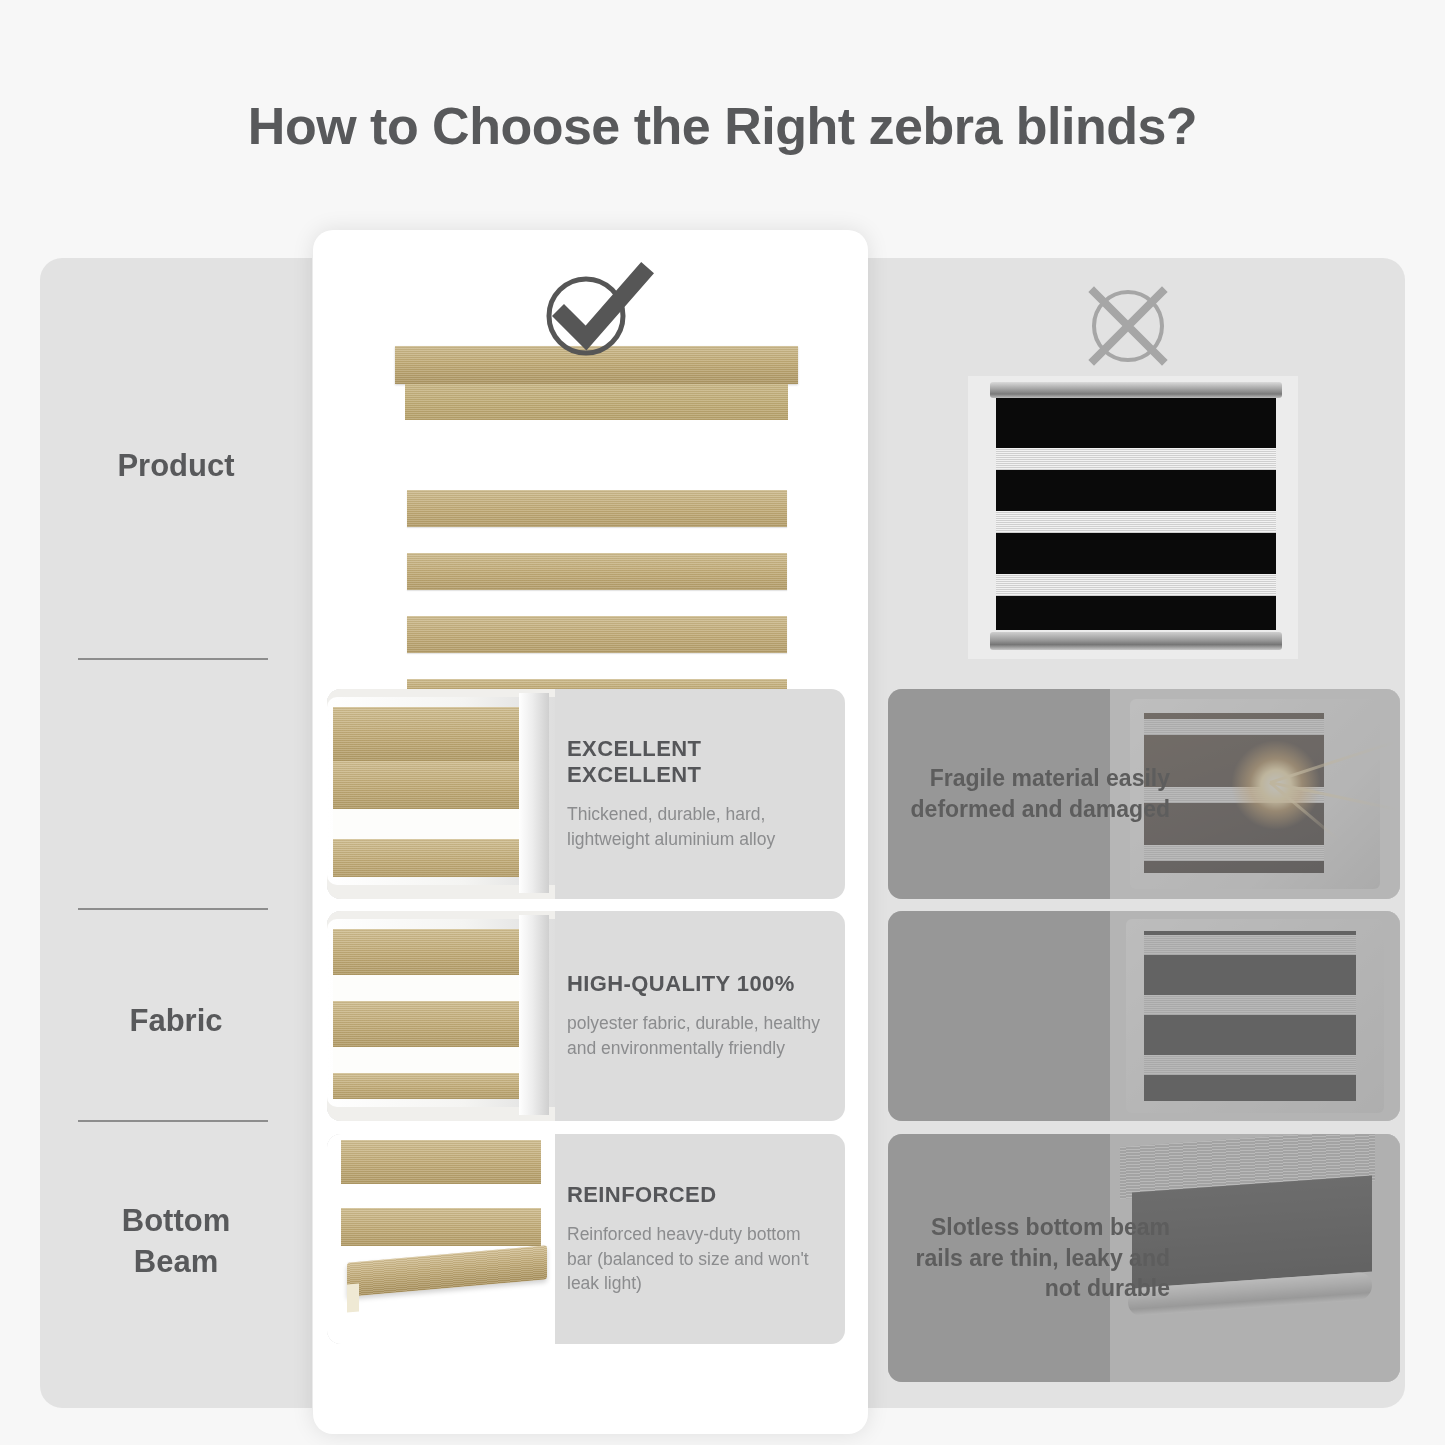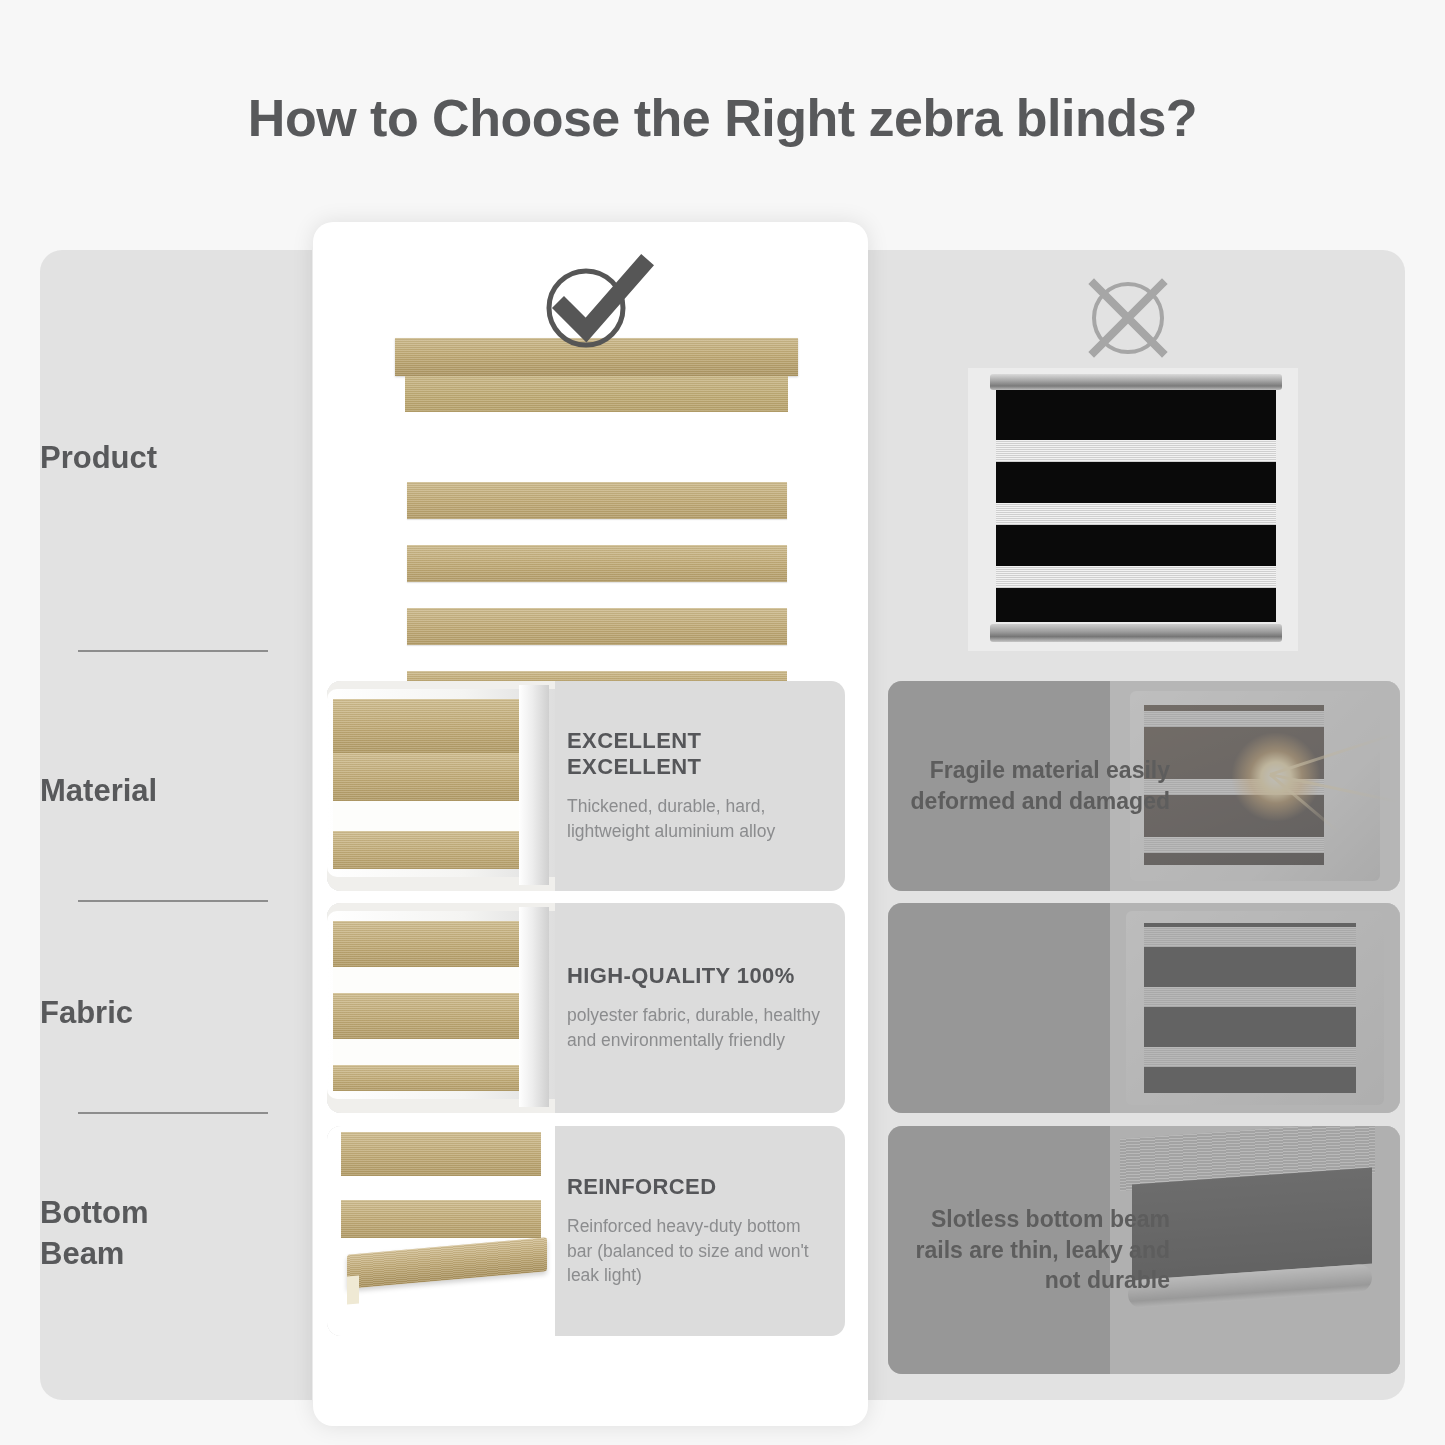--- a/index.html
+++ b/index.html
@@ -3,21 +3,21 @@
 <meta charset="utf-8">
 <style>
   html,body{margin:0;padding:0;}
   body{
     width:1445px;height:1445px;
     background:#f7f7f7;
     font-family:"Liberation Sans",sans-serif;
     overflow:hidden;
     position:relative;
   }
-  .page{position:absolute;inset:0;}
+  .page{position:absolute;inset:0;margin-top:8px;}
 
   
   .title{
     position:absolute;left:0;top:88px;width:100%;
     text-align:center;
     font-size:52px;font-weight:bold;color:#58595b;
     letter-spacing:-0.5px;
   }
 
   
@@ -32,21 +32,21 @@
   .panel-center{
     position:absolute;left:313px;top:222px;width:555px;height:1204px;
     background:#ffffff;border-radius:20px;
     box-shadow:0 0 22px rgba(0,0,0,0.10);
     z-index:3;
   }
 
   
   .row-label{
     position:absolute;left:40px;width:272px;
-    color:#58595b;
+    text-align:center;color:#58595b;
     font-size:31px;font-weight:bold;line-height:1.33;
     z-index:4;
   }
   .row-label.r1{top:437px;}
   .row-label.r2{top:770px;}
   .row-label.r3{top:992px;}
   .row-label.r4{top:1192px;}
   .divider{
     position:absolute;left:78px;width:190px;height:2px;
     background:#8d8d8d;z-index:4;
@@ -217,23 +217,20 @@
 <div class="page">
 
   <div class="title">How to Choose the Right zebra blinds?</div>
 
   <div class="panel-left"></div>
   <div class="panel-right"></div>
   <div class="panel-center"></div>
 
   <div class="row-label r1">
     <div>Product</div>
-  </div>
-  <div class="row-label r2">
-    <div>Material</div>
   </div>
   <div class="row-label r3">
     <div>Fabric</div>
   </div>
   <div class="row-label r4">
     <div>Bottom</div>
     <div>Beam</div>
   </div>
   <div class="divider d1"></div>
   <div class="divider d2"></div>

